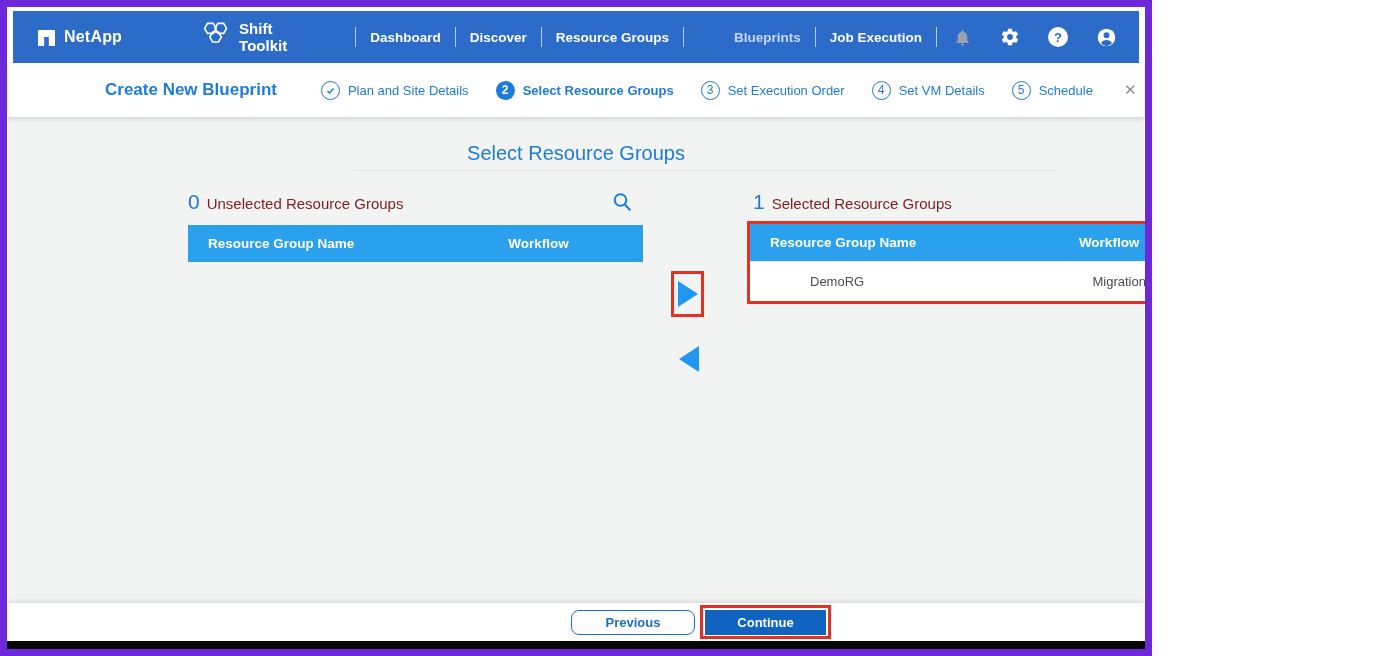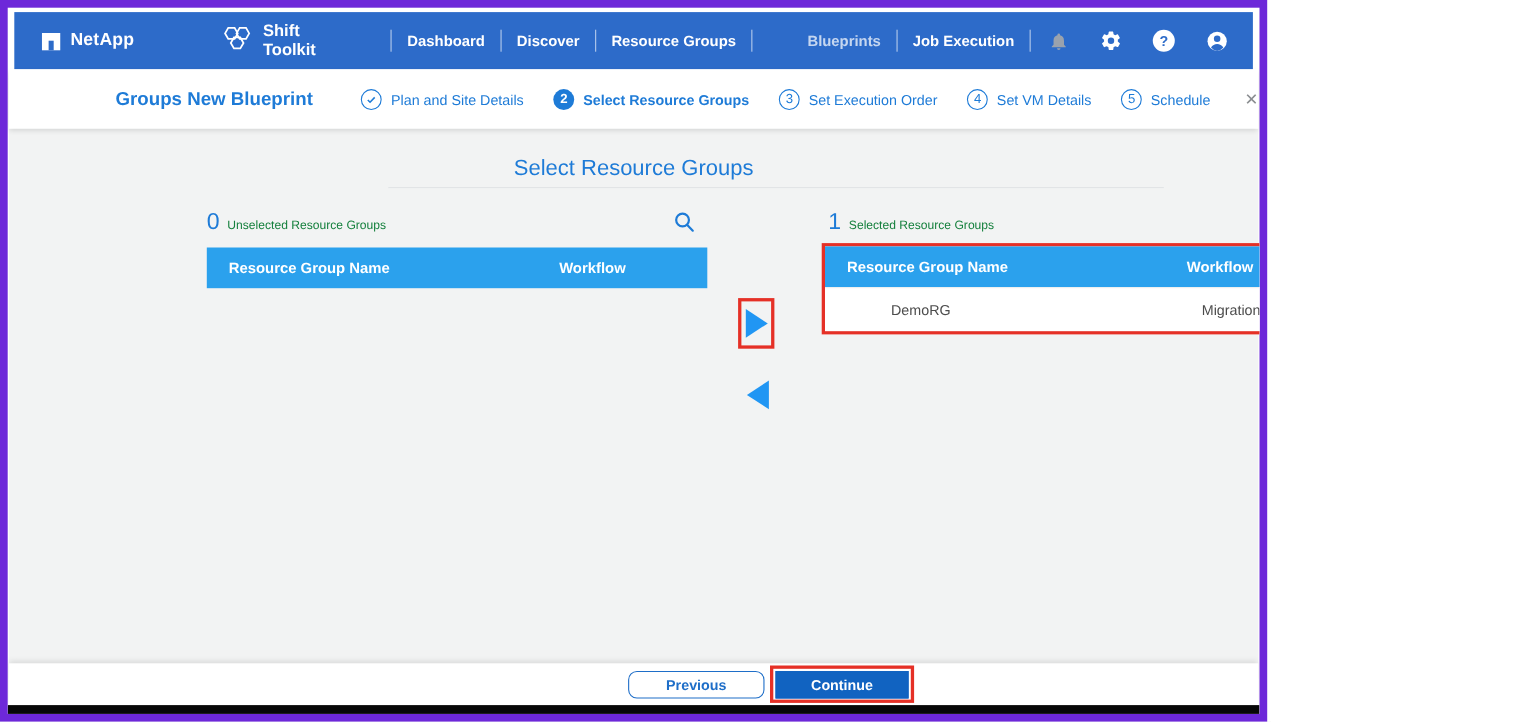--- a/index.html
+++ b/index.html
@@ -10,21 +10,21 @@
   }
 
   
   .navbar {
     position: absolute; left: 6px; right: 6px; top: 4px; height: 52px;
     background: #2d6bc9; display: flex; align-items: center; padding: 0 22px;
     color: #ffffff;
   }
   .brand { display: flex; align-items: center; gap: 7px; margin-right: 78px; }
   .brand-label { font-size: 16px; font-weight: bold; letter-spacing: .2px; }
-  .appbrand { display: flex; align-items: center; gap: 9px; margin-right: 22px; }
+  .appbrand { display: flex; align-items: flex-start; gap: 9px; margin-right: 22px; }
   .appbrand-label { font-size: 15px; font-weight: bold; }
   .nav-divider { width: 1px; height: 20px; background: rgba(255,255,255,.65); margin: 0 14px; }
   .nav-item { font-size: 13.5px; font-weight: 600; color: #ffffff; cursor: pointer; white-space: nowrap; }
   .nav-item.dim { color: rgba(255,255,255,.72); margin-left: 36px; }
   .nav-right { margin-left: auto; display: flex; align-items: center; gap: 26px; }
   .icon-btn { width: 22px; height: 22px; display: flex; align-items: center; justify-content: center; cursor: pointer; }
   .help-circle { width: 20px; height: 20px; border-radius: 50%; background: #ffffff; color: #2d6bc9;
     font-size: 13px; font-weight: bold; display: flex; align-items: center; justify-content: center; }
 
   
@@ -47,21 +47,21 @@
   
   .main {
     position: absolute; left: 1px; right: 1px; top: 110px; height: 500px;
     background: #f2f3f3;
   }
   .main-title { text-align: center; color: #1e7bd7; font-size: 20px; margin-top: 25px; }
   .title-divider { position: absolute; left: 345px; width: 705px; top: 53px; height: 1px; background: #e2e4e6; }
 
   .panel-caption { position: absolute; top: 73px; display: flex; align-items: baseline; gap: 7px; }
   .panel-count { color: #1e7bd7; font-size: 21px; }
-  .panel-label { color: #15803d; font-size: 11px; }
+  .panel-label { color: #7f1d1d; font-size: 15px; }
   .search-btn { position: absolute; top: 74px; width: 24px; height: 24px; cursor: pointer; }
 
   .tbl-header { display: grid; grid-template-columns: 66% 34%; align-items: center;
     background: #2ba1ed; height: 37px; color: #ffffff; font-size: 13.5px; font-weight: bold; }
   .tbl-header .cell { padding: 0 10px 0 20px; }
   .tbl-row { display: grid; grid-template-columns: 66% 34%; align-items: center;
     background: #ffffff; height: 40px; color: #4c4c4c; font-size: 13px; border-top: 1px solid #eceeef; padding-left: 40px; }
   .tbl-row .cell { padding: 0 10px 0 20px; }
 
   .left-table { position: absolute; left: 180px; top: 108px; width: 455px; }
@@ -159,21 +159,21 @@
         <svg width="21" height="21" viewBox="0 0 24 24">
             <circle cx="12" cy="12" r="10" fill="#ffffff"></circle>
             <circle cx="12" cy="9.3" r="3.4" fill="#2d6bc9"></circle>
             <path d="M5.6 18.4a7.6 7.6 0 0 1 12.8 0A9.9 9.9 0 0 1 12 22a9.9 9.9 0 0 1-6.4-3.6z" fill="#2d6bc9"></path>
           </svg>
       </span>
     </div>
   </div>
 
   <div class="wizardbar">
-    <span class="wizard-title">Groups New Blueprint</span>
+    <span class="wizard-title">Create New Blueprint</span>
 
     <div class="step completed">
       <span class="step-circle">
         <svg width="11" height="11" viewBox="0 0 14 14" fill="none" stroke="#1e7bd7" stroke-width="1.8">
             <path d="M3 7.5l2.6 2.6L11 4.5"></path>
           </svg>
       </span>
       <span class="step-label">Plan and Site Details</span>
     </div>
 

